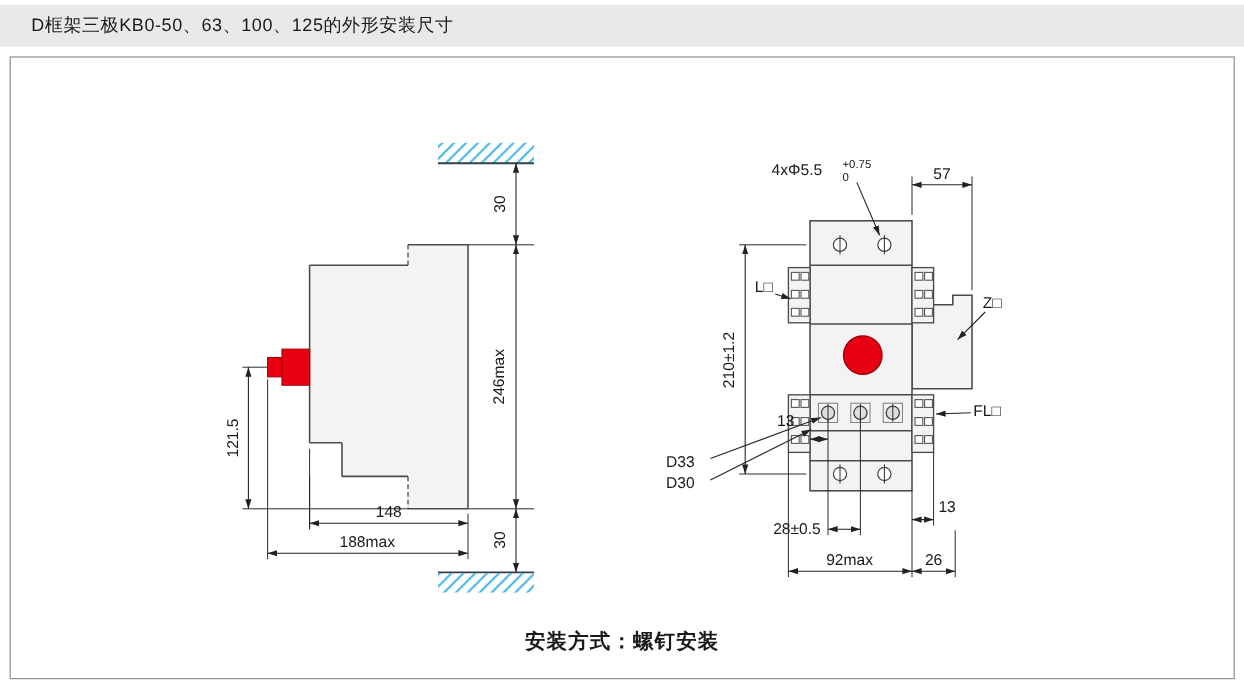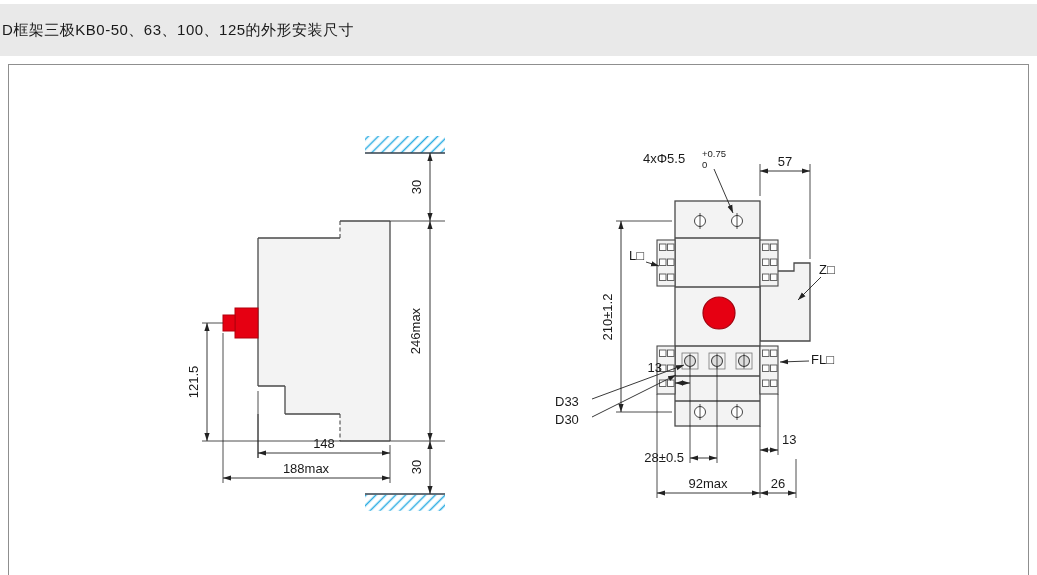--- a/index.html
+++ b/index.html
@@ -5,25 +5,25 @@
   * { box-sizing: border-box; }
   html, body {
     margin: 0; padding: 0;
     width: 1037px; height: 575px;
     background: #ffffff;
     font-family: "Liberation Sans", "DejaVu Sans", sans-serif;
     color: #1a1a1a;
   }
   .header-bar {
     margin-top: 4px;
-    height: 52px;
+    height: 35px;
     background: #e9e9e9;
     display: flex;
     align-items: center;
-    padding-left: 2px;
+    padding-left: 26px;
     font-size: 15px;
     letter-spacing: 0.5px;
   }
   .panel {
     margin: 8px;
     height: 519px;
     border: 1px solid #8f8f8f;
     background: #ffffff;
     display: flex;
     flex-direction: column;
@@ -248,13 +248,14 @@
         <line class="dimline" x1="648" y1="428" x2="751" y2="428" marker-start="url(#arr)" marker-end="url(#arr)"></line>
         <text class="dim" x="699" y="423" text-anchor="middle">92max</text>
       </g>
       <g>
         <line class="dimline" x1="751" y1="428" x2="787" y2="428" marker-start="url(#arr)" marker-end="url(#arr)"></line>
         <text class="dim" x="769" y="423" text-anchor="middle">26</text>
       </g>
     </g>
   </svg>
 
+  <div class="caption">安装方式：螺钉安装</div>
 </div>
 
 </body></html>

